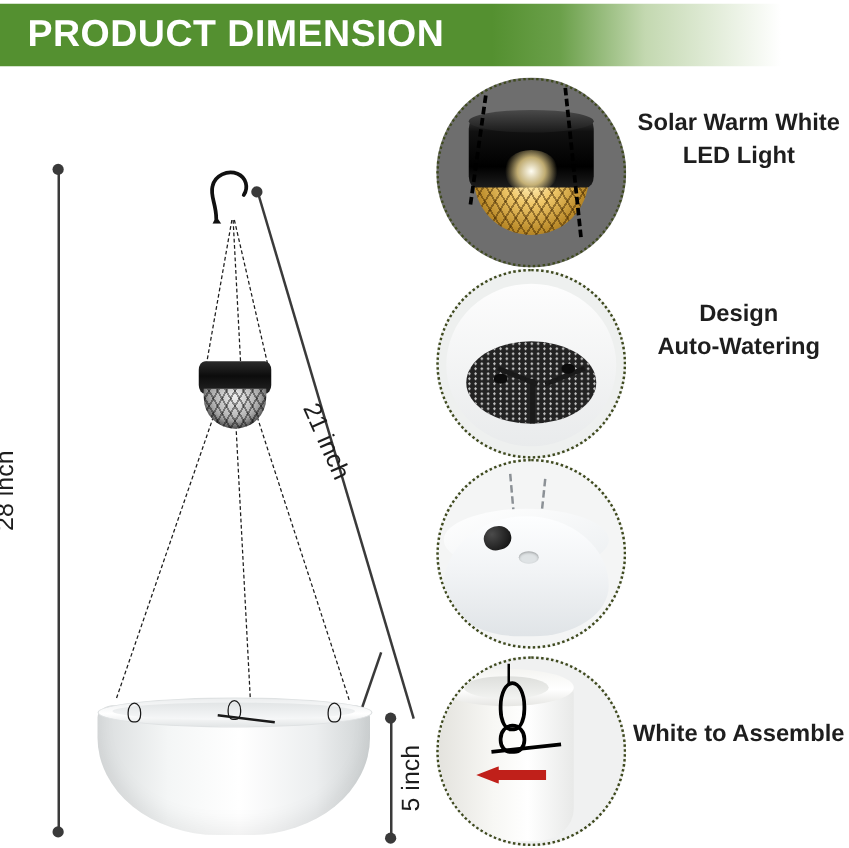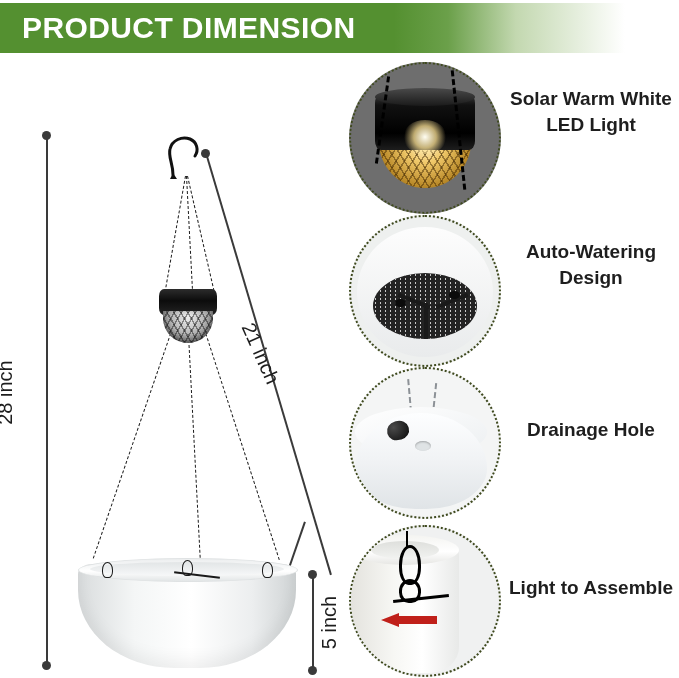--- a/index.html
+++ b/index.html
@@ -245,50 +245,47 @@
       <div id="c2-mesh">
         <div id="c2-mesh-dots"></div>
         <div class="c2-spoke" id="c2-spoke-v"></div>
         <div class="c2-spoke" id="c2-spoke-a"></div>
         <div class="c2-spoke" id="c2-spoke-b"></div>
         <div class="c2-hole" id="c2-hole-l"></div>
         <div class="c2-hole" id="c2-hole-r"></div>
       </div>
     </div>
     <div class="callout-text">
+      <div>Design</div>
       <div>Auto-Watering</div>
-      <div>Design</div>
     </div>
   </div>
 
   <div class="callout" id="callout-drain">
     <div class="callout-circle">
       <div class="c3-chain" id="c3-chain-l"></div>
       <div class="c3-chain" id="c3-chain-r"></div>
       <div id="c3-base-top"></div>
       <div id="c3-base"></div>
       <div id="c3-plug"></div>
       <div id="c3-drain"></div>
-    </div>
-    <div class="callout-text one-line">
-      <div>Drainage Hole</div>
     </div>
   </div>
 
   <div class="callout" id="callout-assemble">
     <div class="callout-circle">
       <div id="c4-pot"></div>
       <div id="c4-rim"></div>
       <div id="c4-rim-hole"></div>
       <div id="c4-wire-top"></div>
       <div id="c4-hook-upper"></div>
       <div id="c4-hook-lower"></div>
       <div id="c4-bar"></div>
       <svg id="c4-arrow" viewBox="0 0 58 14">
         <path d="M58 3 L20 3 L20 0 L2 7 L20 14 L20 11 L58 11 Z" fill="#c0201a"></path>
       </svg>
     </div>
     <div class="callout-text one-line">
-      <div>Light to Assemble</div>
+      <div>White to Assemble</div>
     </div>
   </div>
 
 </div>
 
 </body></html>

